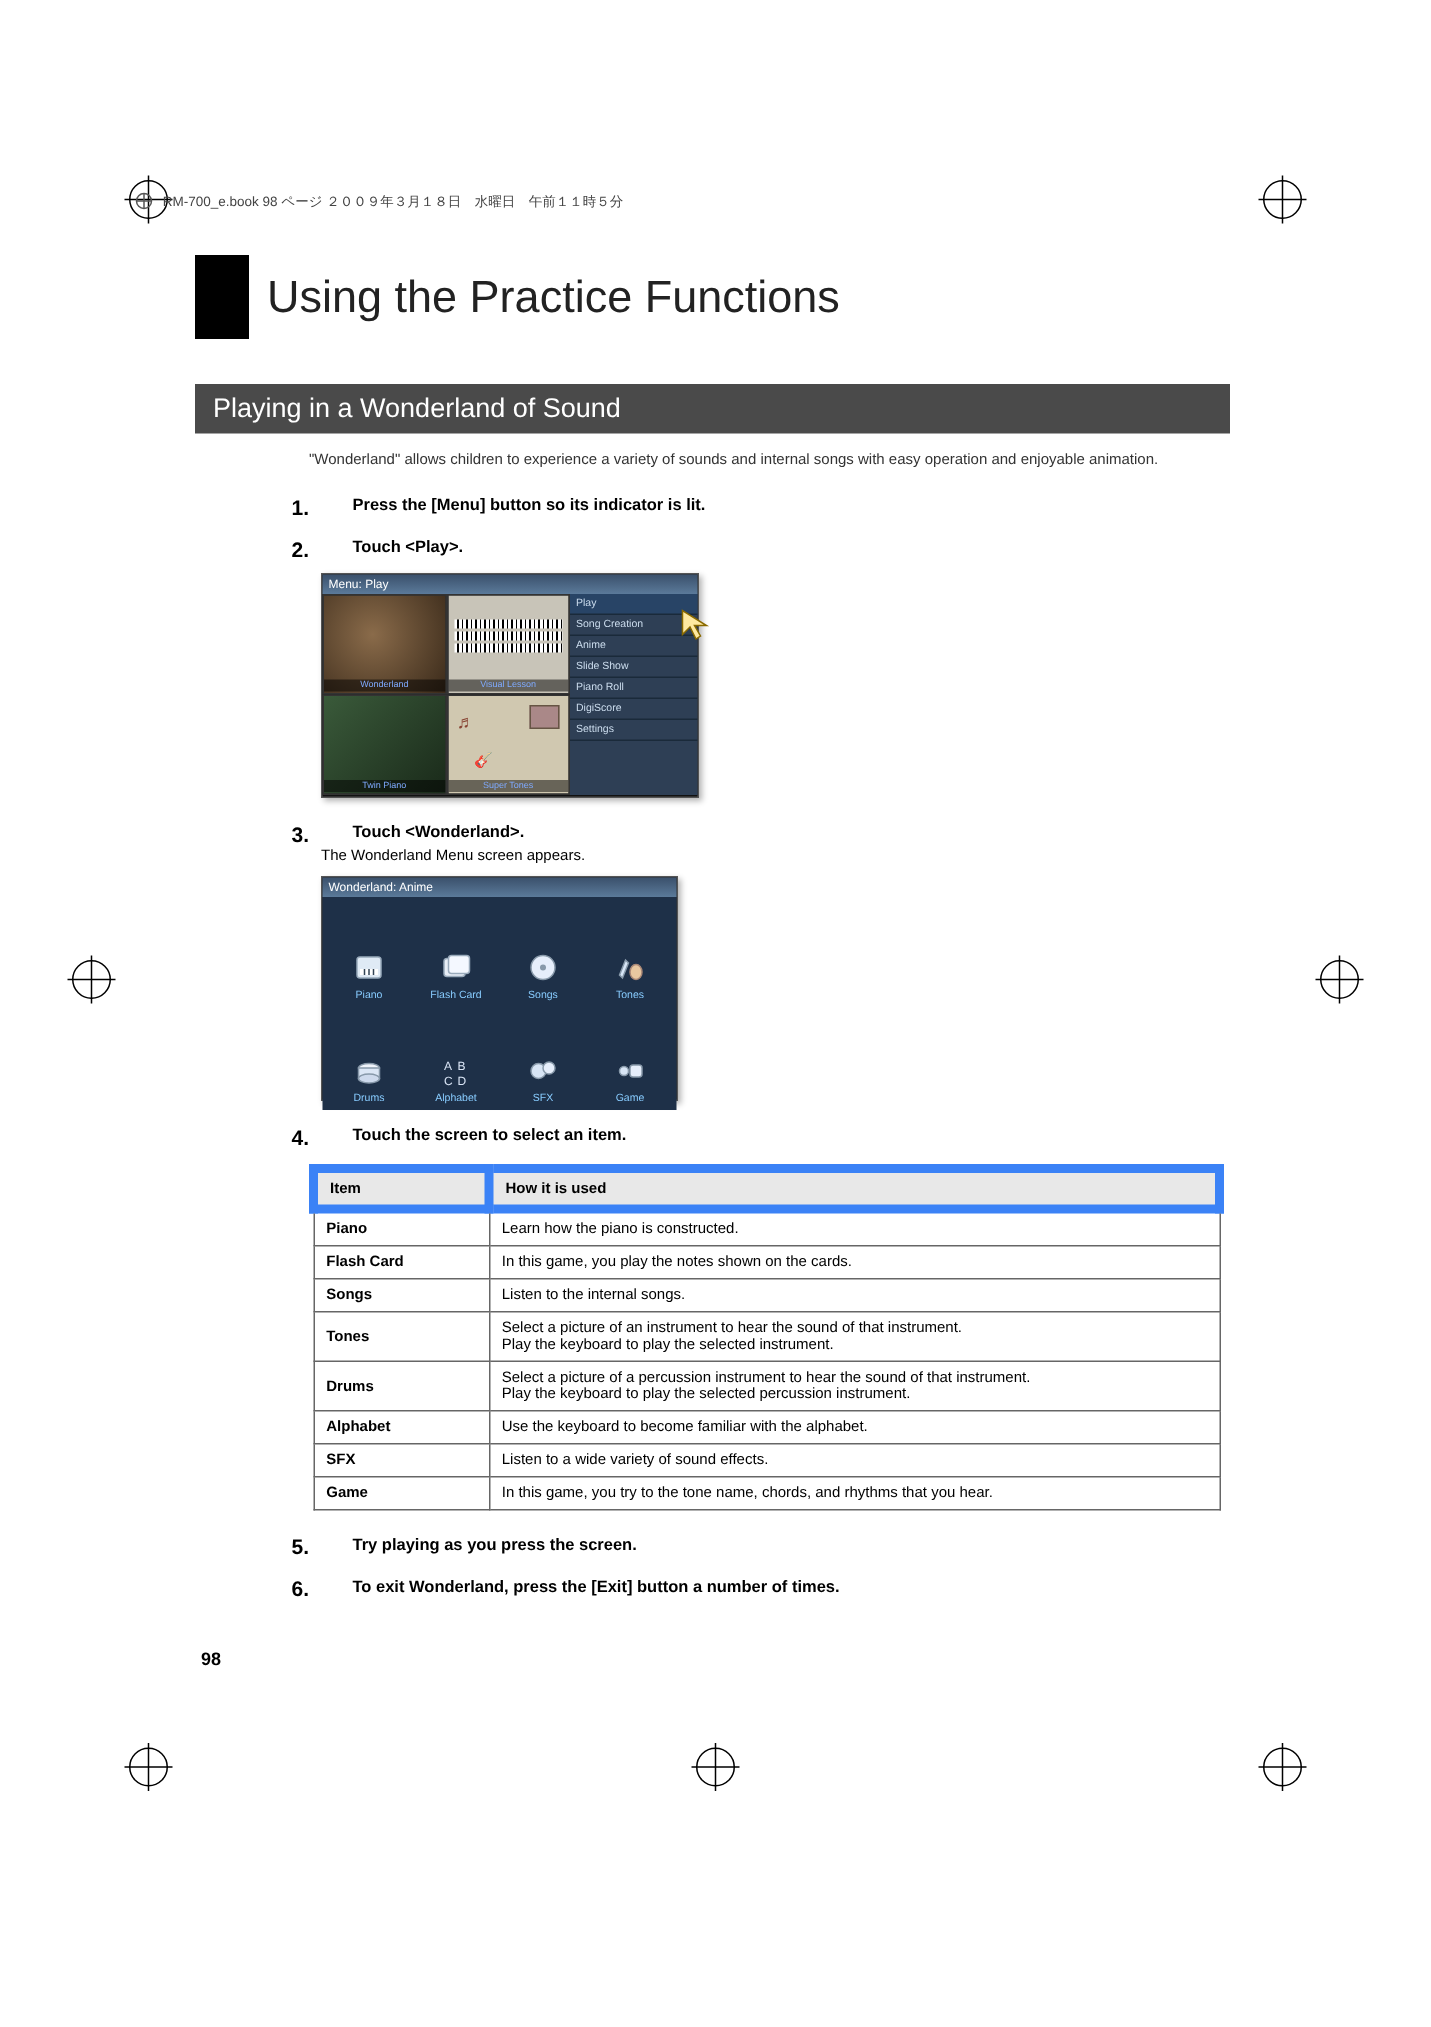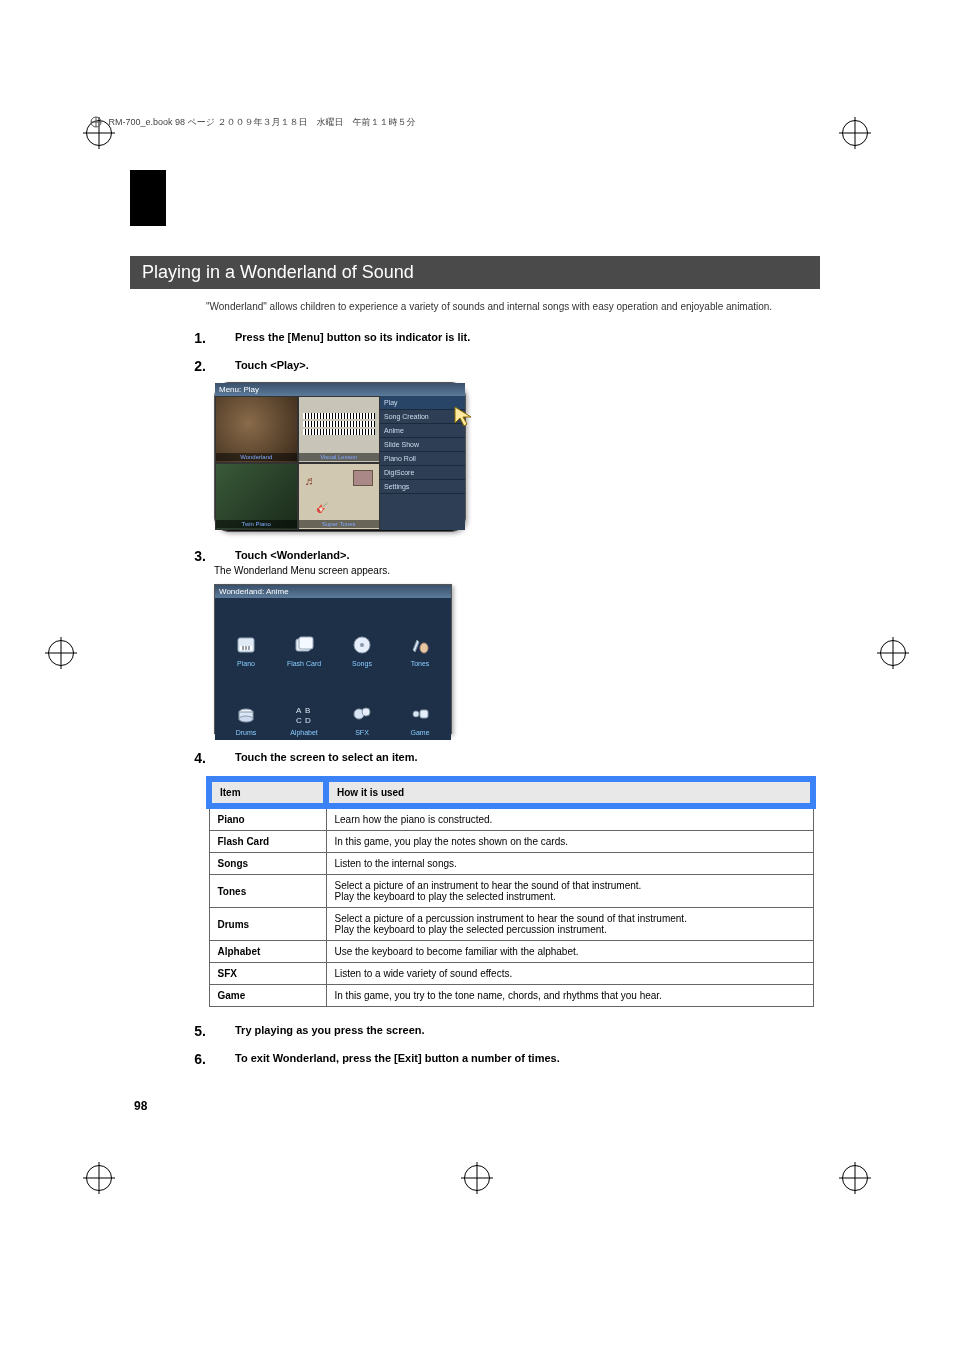--- a/index.html
+++ b/index.html
@@ -15,21 +15,21 @@
   }
   .page {
     position: absolute;
     left: 130px;
     top: 120px;
     width: 690px;
   }
   .header-line {
     position: absolute;
     left: 90px;
-    top: 116px;
+    top: 128px;
     font-size: 9px;
     color: #444;
     text-align: center;
   }
   .title-block {
     margin-top: 50px;
     margin-bottom: 30px;
   }
   .title-bar {
     display: flex;
@@ -90,21 +90,20 @@
     margin-left: 84px;
     margin-top: 8px;
     border: 1px solid #555;
     box-shadow: 2px 2px 4px rgba(0,0,0,0.3);
     background: #111;
   }
   .screenshot.play {
     width: 250px;
     height: 148px;
     position: relative;
-    border-radius: 15px;
   }
   .ss-titlebar {
     background: linear-gradient(#3a506b,#5b7a9a);
     color: #fff;
     font-size: 8px;
     padding: 2px 4px;
   }
   .play-body {
     display: flex;
     height: calc(100% - 14px);
@@ -267,20 +266,21 @@
       </svg>
   </span>
   <span>RM-700_e.book  98 ページ  ２００９年３月１８日　水曜日　午前１１時５分</span>
 </div>
 
 <div class="page">
 
   <div class="title-block">
     <div class="title-bar">
       <div class="black-box"></div>
+      <div class="title-text">Using the Practice Functions</div>
     </div>
   </div>
 
   <div class="section-header">Playing in a Wonderland of Sound</div>
 
   <div class="intro">"Wonderland" allows children to experience a variety of sounds and internal songs with easy operation and enjoyable animation.</div>
 
   <div class="step">
     <div class="step-num">1.</div>
     <div class="step-body">

